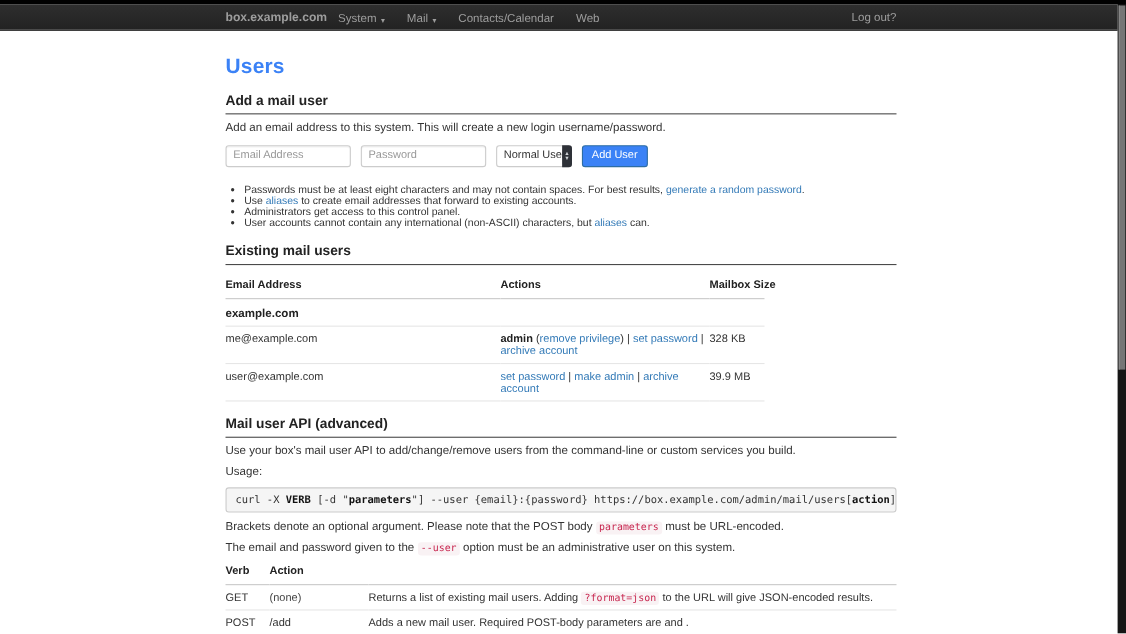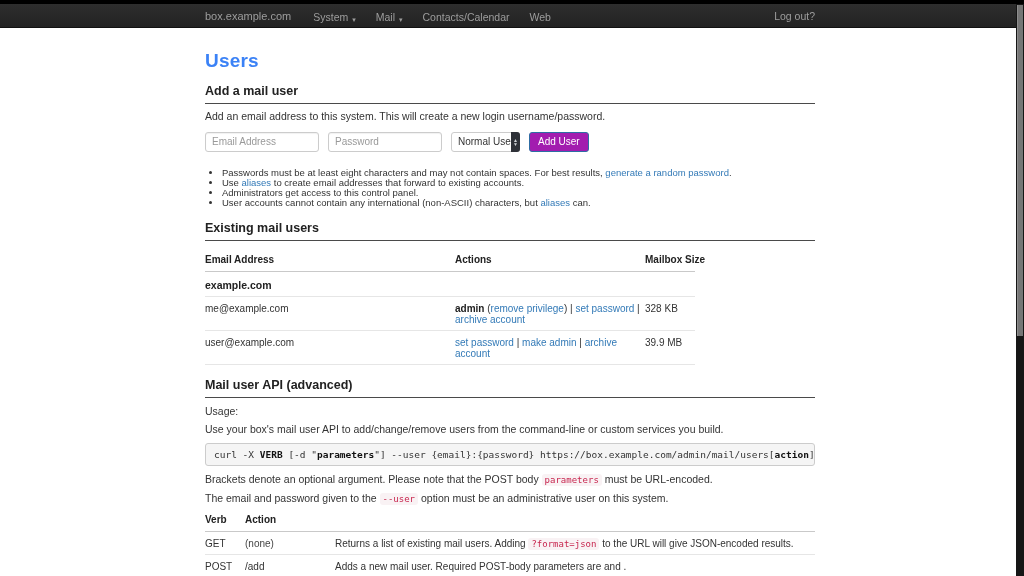--- a/index.html
+++ b/index.html
@@ -10,21 +10,21 @@
   }
   
   .top-strip { position:absolute; top:0; left:0; width:1024px; height:4px; background:#000; z-index:5; }
   .navbar {
     position:absolute; top:4px; left:0; width:1016px; height:24px;
     background:linear-gradient(180deg,#2e2e2e 0%,#222222 100%);
     border-bottom:1px solid #111;
     display:flex; align-items:center;
     padding-left:205px; padding-right:201px;
   }
-  .navbar .brand { color:#9d9d9d; font-size:11px; margin-right:12px; text-decoration:none; cursor:pointer; }
+  .navbar .brand { color:#9d9d9d; font-size:11px; margin-right:0; text-decoration:none; cursor:pointer;font-weight:bold; }
   .navbar .nav-item { color:#9d9d9d; font-size:10.5px; padding:0 10px; text-decoration:none; cursor:pointer; display:inline-flex; align-items:flex-end; gap:4px; }
   .navbar .caret { font-size:7px; color:#9d9d9d; line-height:1; }
   .navbar .logout { margin-left:auto; color:#9d9d9d; font-size:10.5px; text-decoration:none; cursor:pointer; }
   
   .scrollbar { position:absolute; top:0; right:0; width:8px; height:576px; background:#161616; z-index:4; }
   .scrollbar .thumb { position:absolute; left:1px; top:5px; width:6px; height:331px; background:#767676; border-left:1px solid #8d8d8d; }
   
   .content { position:absolute; left:205px; top:28px; width:610px; }
   h1.page-title { font-size:19px; font-weight:bold; color:#3b82f6; margin-top:22px; letter-spacing:.2px; }
   h3.section { font-size:12.5px; font-weight:bold; color:#222; margin-top:12px; padding-bottom:5px; border-bottom:1px solid #4a4a4a; }
@@ -44,21 +44,21 @@
     position:relative; width:69px; height:20px; border:1px solid #ccc; border-radius:3px;
     font-size:10px; color:#333; display:flex; align-items:center; padding-left:6px;
     background:#fff; cursor:pointer;
   }
   .select-box .caret-strip {
     position:absolute; right:-1px; top:-1px; bottom:-1px; width:9px;
     background:#2e3138; border-radius:0 3px 3px 0; color:#cfd2d6; font-size:5px;
     display:flex; flex-direction:column; align-items:center; justify-content:center; line-height:4px;
   }
   .btn-primary {
-    height:20px; background:#a21caf; border:1px solid #2e6da4; border-radius:3px;
+    height:20px; background:#3b82f6; border:1px solid #2e6da4; border-radius:3px;
     color:#fff; font-size:10px; padding:0 8px; cursor:pointer; font-family:"Liberation Sans",sans-serif;
   }
   ul.notes { margin-top:16px; padding-left:17px; }
   ul.notes li { font-size:9.5px; line-height:10px; color:#333; }
   
   table { border-collapse:collapse; table-layout:fixed; font-size:10px; color:#333; }
   table.users { width:490px; margin-top:8px; }
   table.users col.c1 { width:250px; } table.users col.c2 { width:190px; } table.users col.c3 { width:50px; }
   th { text-align:left; font-weight:bold; font-size:10px; color:#222; padding:5px 0 6px; border-bottom:1px solid #c9c9c9; white-space:nowrap; }
   td { padding:6px 0 5px; border-bottom:1px solid #e6e6e6; vertical-align:top; }
@@ -145,22 +145,22 @@
         </tr>
         <tr>
           <td>user@example.com</td>
           <td><a class="lnk">set password</a> | <a class="lnk">make admin</a> | <a class="lnk">archive account</a></td>
           <td>39.9 MB</td>
         </tr>
       </tbody>
   </table>
 
   <h3 class="section mt">Mail user API (advanced)</h3>
+  <p class="body-text">Use your box's mail user API to add/change/remove users from the command-line or custom services you build.</p>
   <p class="body-text mt8">Usage:</p>
-  <p class="body-text">Use your box's mail user API to add/change/remove users from the command-line or custom services you build.</p>
 
   <pre class="usage" id="usage-code">curl -X <b>VERB</b> [-d "<b>parameters</b>"] --user {email}:{password} https://box.example.com/admin/mail/users[<b>action</b>]</pre>
 
   <p class="body-text mt8" id="api-note-0">Brackets denote an optional argument. Please note that the POST body <code class="chip">parameters</code> must be URL-encoded.</p>
   <p class="body-text" id="api-note-1">The email and password given to the <code class="chip">--user</code> option must be an administrative user on this system.</p>
 
 
   <table class="verbs">
     <colgroup>
         <col class="c1">

